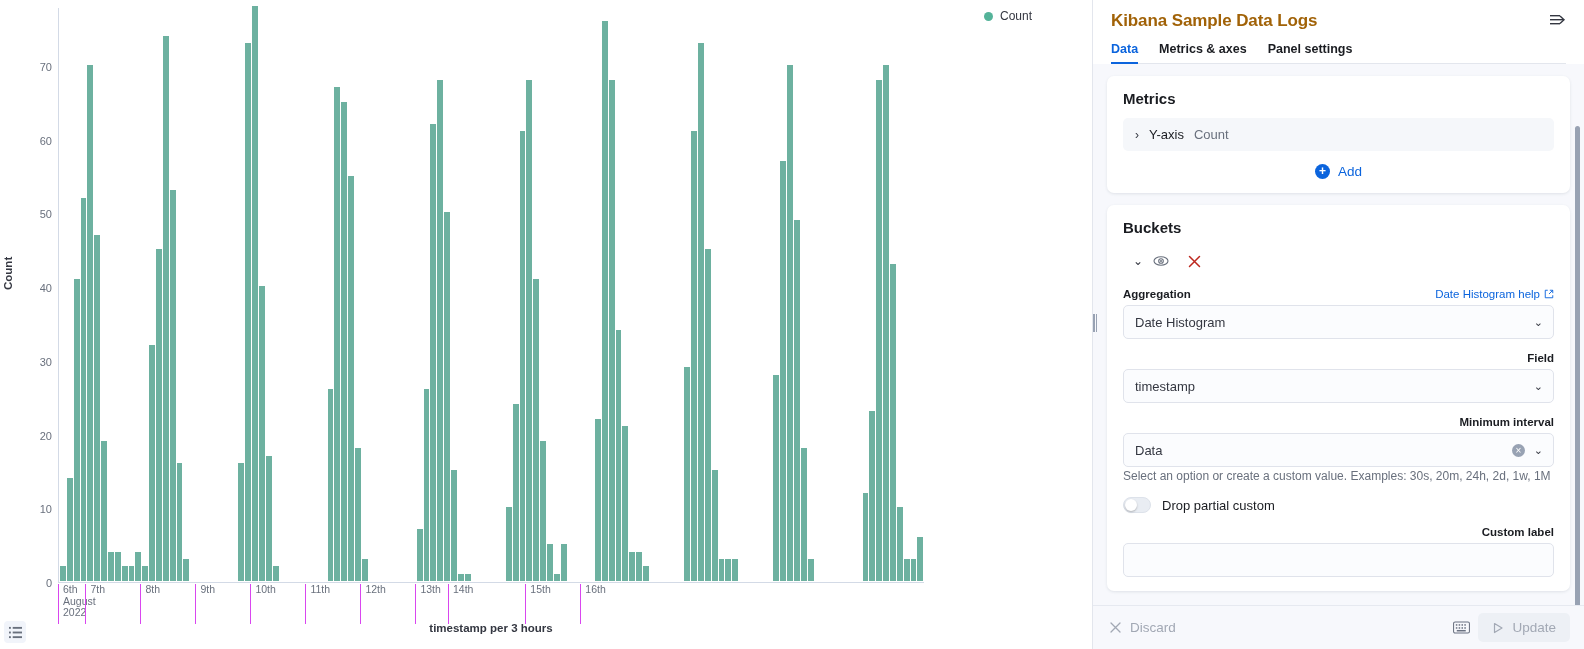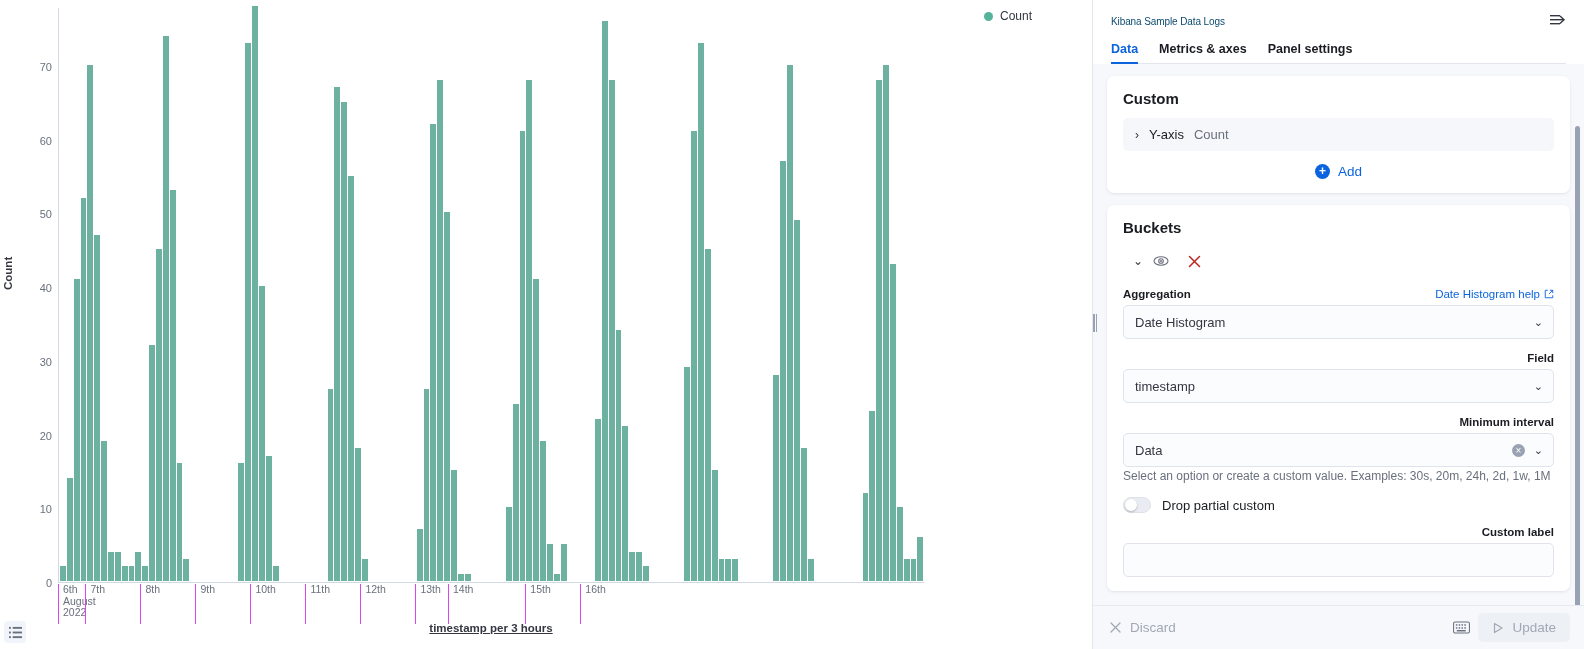--- a/index.html
+++ b/index.html
@@ -58,21 +58,21 @@
 
   #x-labels { position: absolute; left: 58px; top: 584px; width: 866px; height: 45px; }
   .xtick {
     position: absolute; top: 0;
     font-size: 10.5px; color: #69707D; line-height: 11.5px;
     padding-left: 4px; border-left: 1px solid #d946ef; height: 40px;
     white-space: pre-line;
   }
   #x-axis-title {
     position: absolute; left: 58px; top: 622px; width: 866px;
-    text-align: center; font-size: 11.5px; font-weight: bold; color: #343741; text-decoration: underline;
+    text-align: center; font-size: 11.5px; font-weight: bold; color: #343741;
   }
   #legend-toggle {
     position: absolute; left: 4px; bottom: 6px;
     width: 22px; height: 22px; border-radius: 4px;
     background: #F1F4FA; display: flex; align-items: center; justify-content: center;
     cursor: pointer;
   }
   #drag-handle {
     position: absolute; left: 1093px; top: 314px;
     width: 4px; height: 18px; display: flex; gap: 1px; z-index: 5;
@@ -85,21 +85,21 @@
     flex: 0 0 492px; width: 492px; height: 649px;
     background: #F7F8FC;
     border-left: 1px solid #E3E6ED;
     display: flex; flex-direction: column;
   }
   #panel-header {
     padding: 11px 18px 0 18px;
     background: #ffffff;
   }
   #panel-title-row { display: flex; align-items: center; justify-content: space-between; }
-  #panel-title { font-size: 10px; font-weight: normal; color: #0c4a6e; letter-spacing: -0.1px; }
+  #panel-title { font-size: 17px; font-weight: bold; color: #a16207; letter-spacing: -0.1px; }
   #collapse-icon { color: #343741; cursor: pointer; line-height: 1; }
   #tabs { display: flex; gap: 21px; margin-top: 11px; border-bottom: 1px solid #E3E6ED; }
   .tab {
     font-size: 12.5px; font-weight: bold; color: #1A1C21;
     padding-bottom: 7px; cursor: pointer; position: relative;
   }
   .tab.active { color: #0B64DD; }
   .tab.active::after {
     content: ""; position: absolute; left: 0; right: 0; bottom: -1px;
     height: 2px; background: #0B64DD;
@@ -422,21 +422,21 @@
       <div id="tabs">
           <div class="tab active">Data</div>
           <div class="tab">Metrics &amp; axes</div>
           <div class="tab">Panel settings</div>
         </div>
     </div>
 
     <div id="panel-scroll">
 
       <div class="card">
-        <div class="card-title">Custom</div>
+        <div class="card-title">Metrics</div>
         <div class="agg-row">
           <span class="chev">›</span>
           <span class="lbl">Y-axis</span>
           <span class="val">Count</span>
         </div>
         <div id="add-metric">
           <span class="plus-circle">+</span>
           <span>Add</span>
         </div>
       </div>

